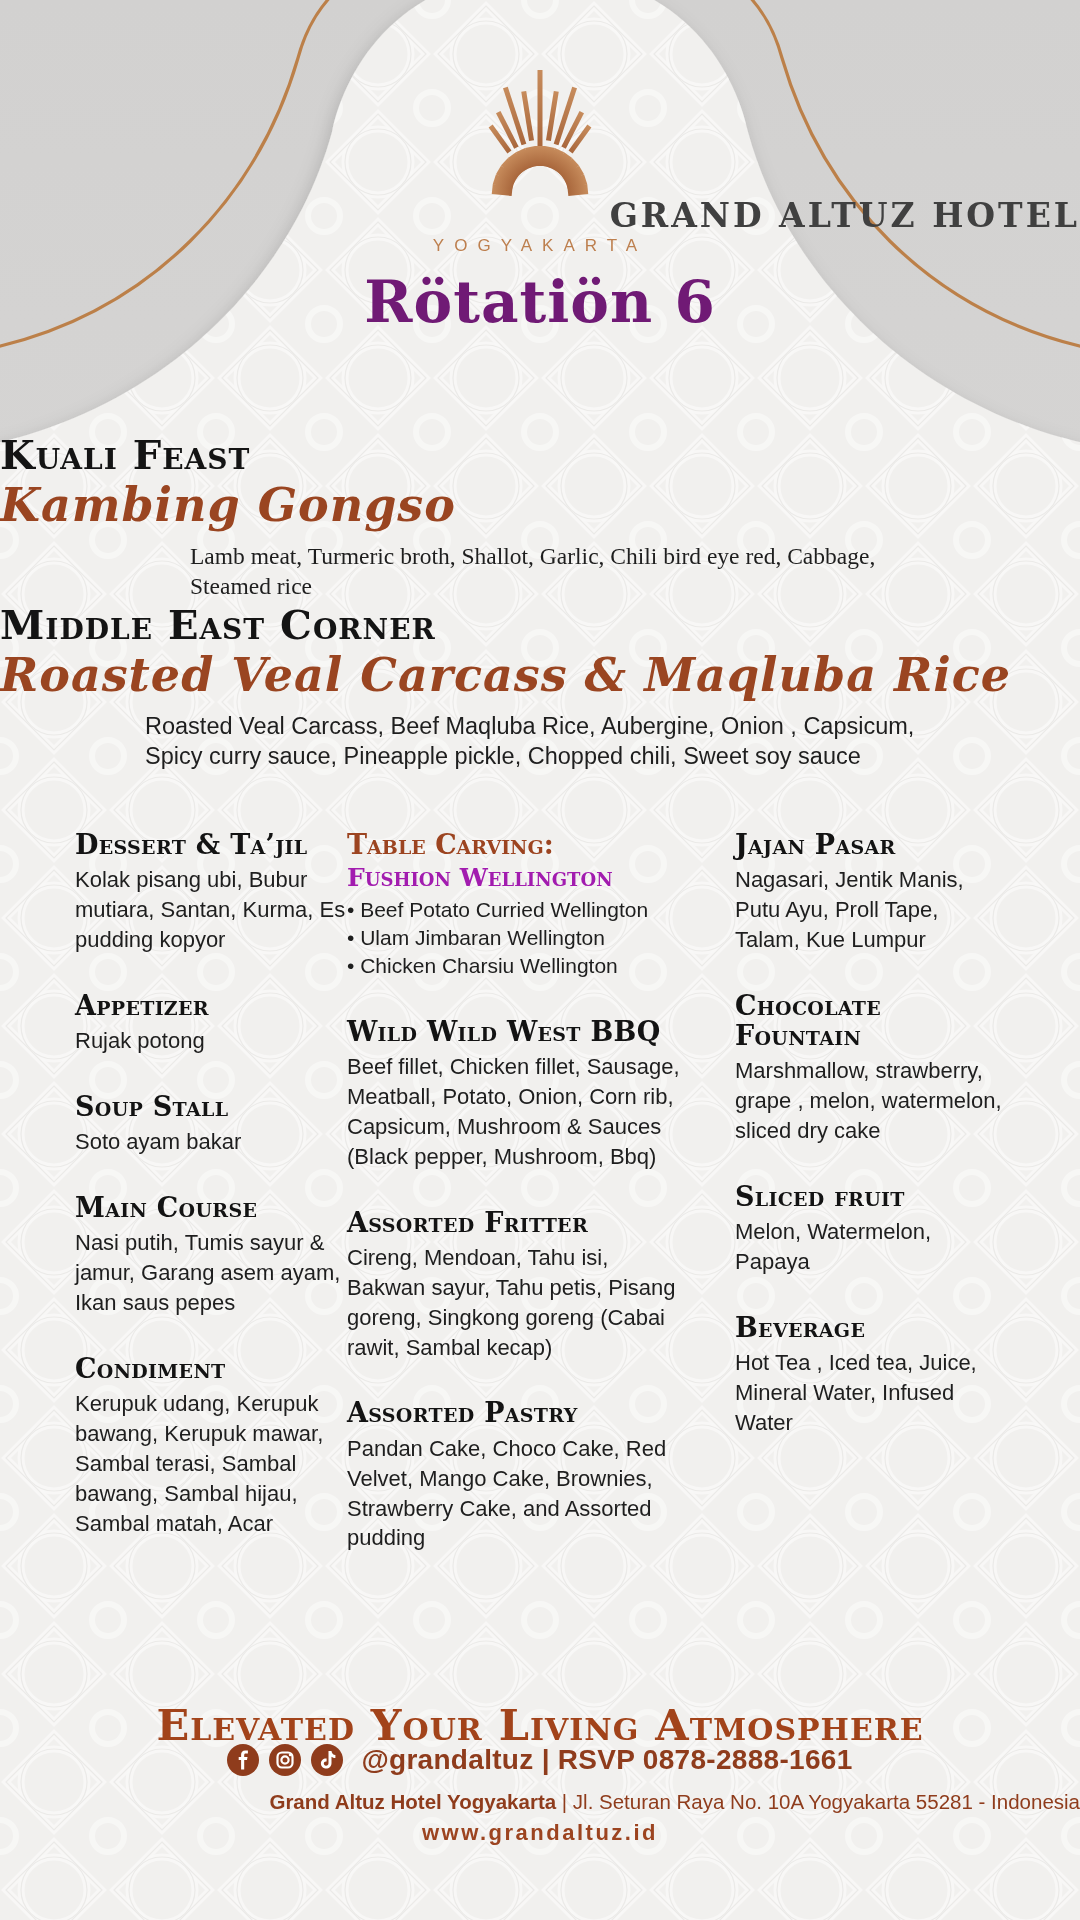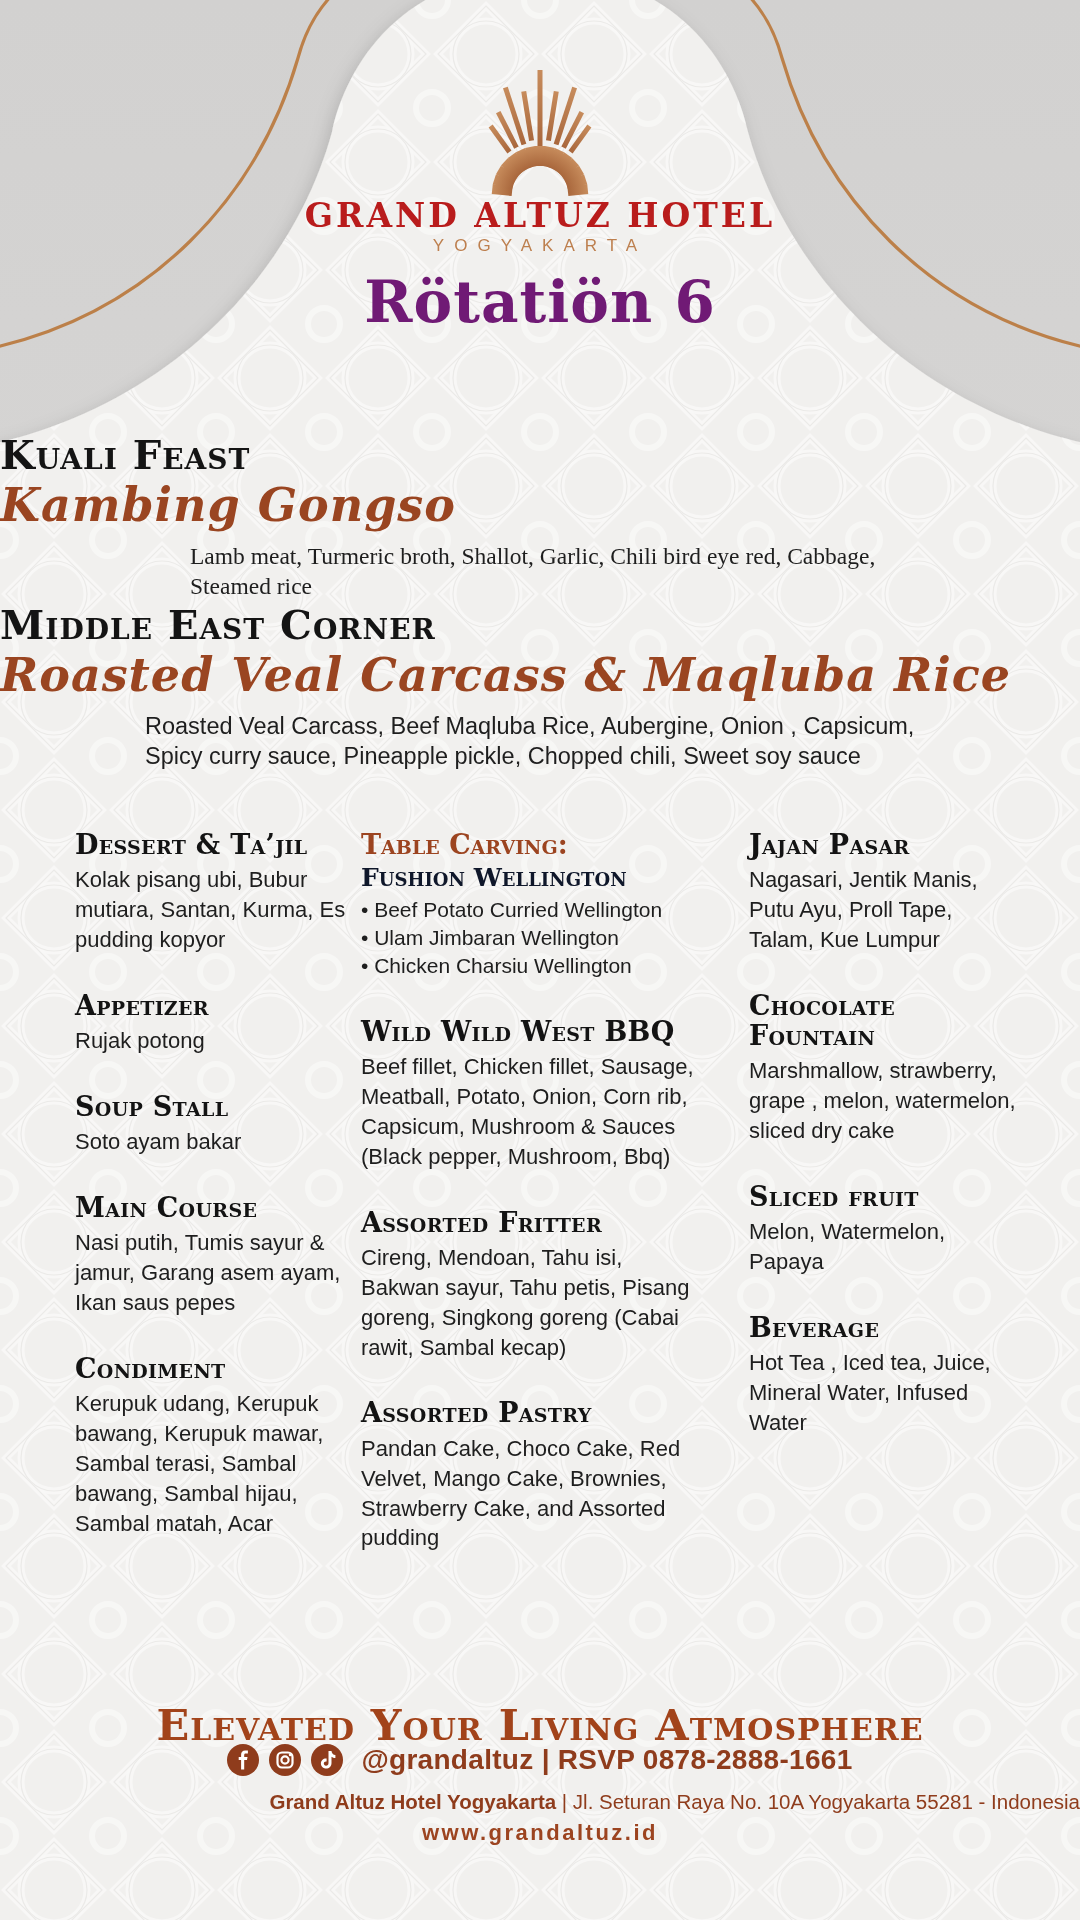--- a/index.html
+++ b/index.html
@@ -7,51 +7,51 @@
     position:relative;width:1080px;height:1920px;overflow:hidden;
     font-family:"Liberation Sans",sans-serif;color:#1c1c1c;
     margin:0 auto;background:#d6d5d4;
   }
   .bg-svg{position:absolute;inset:0;display:block;}
   .abs{position:absolute;left:0;width:1080px;text-align:center;}
 
   
   .logo-svg{position:absolute;top:66px;left:0;width:1080px;height:132px;}
   .hotel-name{top:196px;font-family:"DejaVu Serif","Liberation Serif",serif;
-    font-size:33px;font-weight:600;letter-spacing:3px;color:#b91c1c;}
+    font-size:33px;font-weight:600;letter-spacing:3px;color:#404040;text-align:right;}
   .hotel-city{top:236px;font-size:17px;font-weight:500;letter-spacing:10px;color:#bd7f4e;}
 
   
   .rotation-title{top:268px;font-family:"DejaVu Serif","Liberation Serif",serif;
     font-size:58px;font-weight:800;color:#701a75;letter-spacing:1px;}
   .date-line{top:344px;font-size:26px;font-weight:700;color:#111;letter-spacing:.5px;}
 
   
   .feature{position:absolute;left:0;width:1080px;text-align:left;}
   .feature-station{font-family:"DejaVu Serif","Liberation Serif",serif;
     font-variant:small-caps;font-size:40px;font-weight:800;color:#141414;letter-spacing:1px;line-height:1.05;}
   .feature-dish{font-family:"DejaVu Serif","Liberation Serif",serif;font-style:italic;
     font-size:46px;font-weight:700;color:#9a4521;margin-top:4px;line-height:1.1;letter-spacing:1px;}
   .feature-desc{font-size:23.5px;line-height:1.28;color:#1e1e1e;margin:10px auto 0;}
   .f1{top:434px}.f1 .feature-desc{max-width:700px;font-family:Liberation Serif, serif;}
   .f2{top:604px}.f2 .feature-desc{max-width:790px;}
 
   
   .columns{position:absolute;top:830px;left:75px;width:942px;display:flex;}
   .col{text-align:left;}
-  .col-left{width:272px;margin-right:14px;}
+  .col-left{width:272px;}
   .col-mid{width:336px;margin-right:52px;}
   .col-right{width:268px;}
   .menu-section{margin-bottom:36px;}
   .menu-heading{font-family:"DejaVu Serif","Liberation Serif",serif;font-variant:small-caps;
     font-size:27px;font-weight:800;color:#131313;line-height:1.12;margin-bottom:5px;letter-spacing:.3px;}
   .menu-label{font-family:"DejaVu Serif","Liberation Serif",serif;font-variant:small-caps;
     font-size:27px;font-weight:800;color:#9c4420;line-height:1.12;margin-bottom:4px;}
   .menu-subheading{font-family:"DejaVu Serif","Liberation Serif",serif;font-variant:small-caps;
-    font-size:25px;font-weight:800;color:#0f172a;line-height:1.1;margin-bottom:4px;}
+    font-size:25px;font-weight:800;color:#a21caf;line-height:1.1;margin-bottom:4px;}
   .menu-text{font-size:22px;line-height:1.36;color:#1e1e1e;}
   .bullet-line{font-size:21px;line-height:1.35;color:#1e1e1e;}
 
   
   .footer-tagline{top:1688px;font-family:"DejaVu Serif","Liberation Serif",serif;
     font-variant:small-caps;font-size:43px;font-weight:800;color:#a2431a;letter-spacing:1px;margin-top:12px;}
   .footer-social-row{top:1744px;display:flex;justify-content:center;align-items:center;gap:10px;}
   .social-icon{width:32px;height:32px;display:inline-block;}
   .footer-handle{font-size:28px;font-weight:700;color:#8f3c1c;margin-left:8px;letter-spacing:.3px;}
   .footer-address{top:1790px;font-size:20.5px;color:#8f3c1c;text-align:right;}

